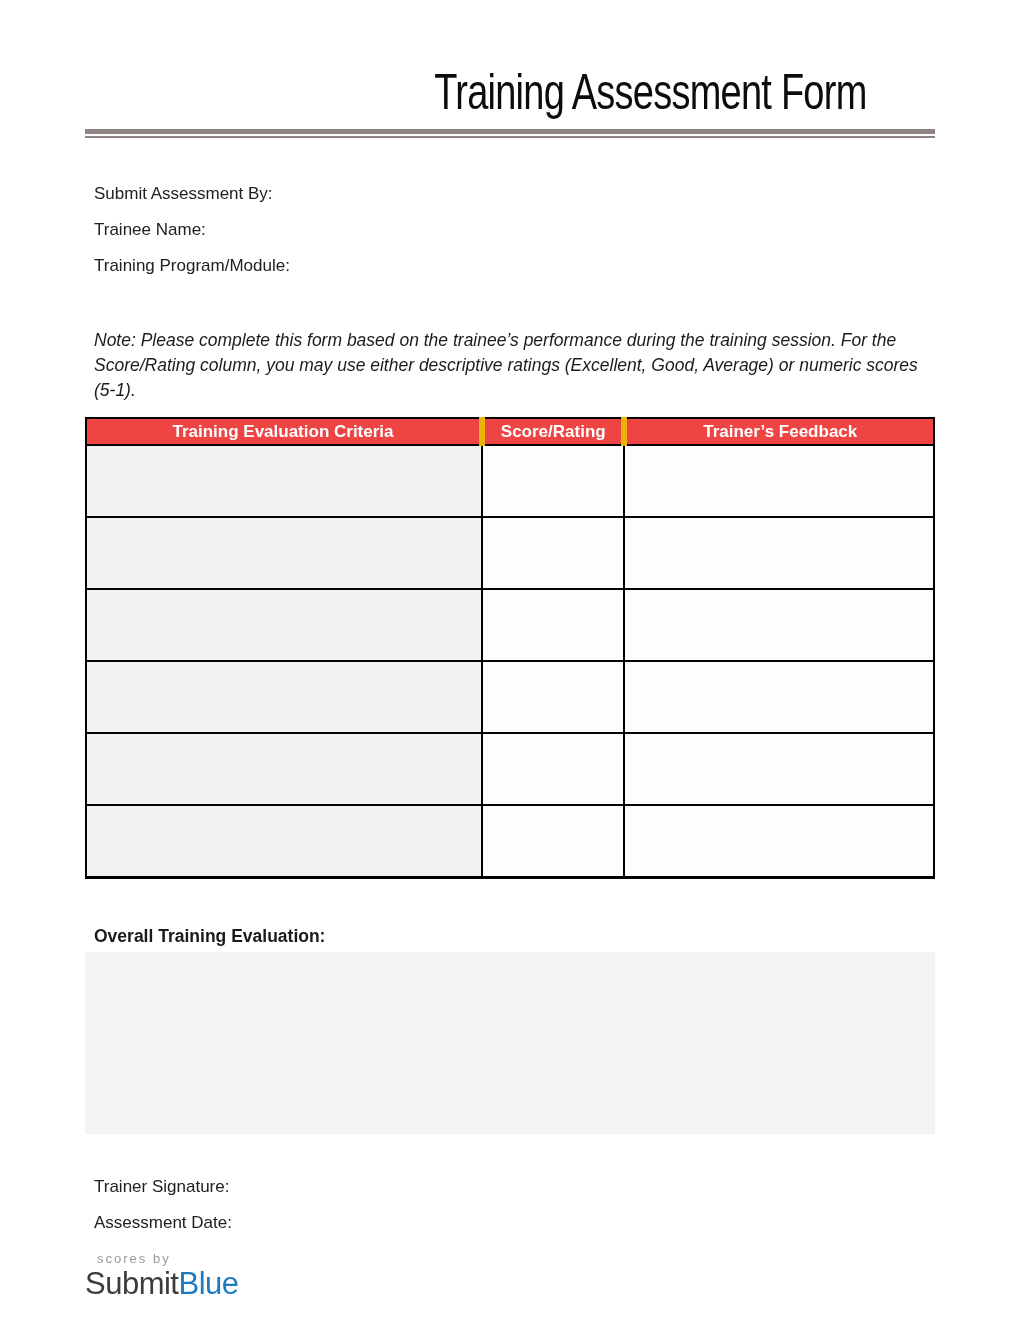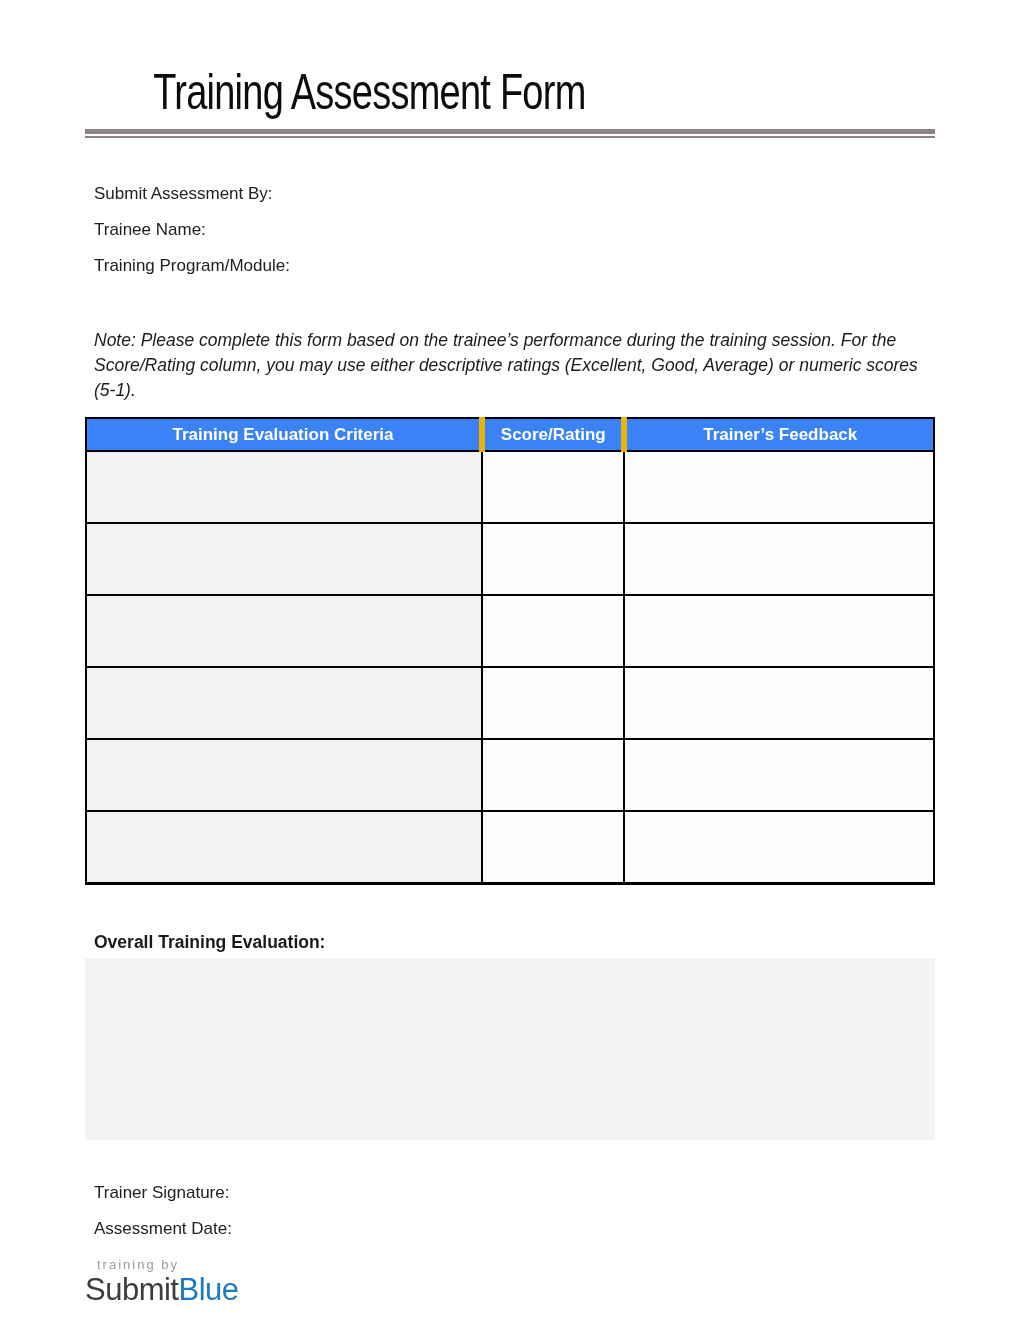--- a/index.html
+++ b/index.html
@@ -6,21 +6,21 @@
   html, body { margin: 0; padding: 0; }
   body {
     width: 1020px; height: 1320px;
     background: #ffffff;
     font-family: "Liberation Sans", sans-serif;
     color: #212121;
   }
   .page { width: 1020px; height: 1320px; padding: 0 85px; overflow: hidden; }
 
   
-  .title-wrap { margin-top: 62px; text-align: left; line-height: 60px; height: 62px; }
+  .title-wrap { margin-top: 62px; text-align: right; line-height: 60px; height: 62px; }
   .title {
     display: inline-block;
     font-size: 50px; font-weight: 400; color: #0c0c0c;
     transform: scaleX(0.76); transform-origin: center;
     white-space: nowrap; letter-spacing: -1px;
   }
   .divider { margin-top: 5px; }
   .divider .thick { height: 5px; background: #8d8383; }
   .divider .gap { height: 2px; background: #ffffff; }
   .divider .thin { height: 2px; background: #8d8383; }
@@ -41,23 +41,23 @@
     width: 850px;
     border-collapse: collapse;
     table-layout: fixed;
     border: 2px solid #000;
     border-bottom-width: 3px;
   }
   col.col-criteria { width: 46.7%; }
   col.col-score    { width: 16.8%; }
   col.col-feedback { width: 36.5%; }
   table.eval th {
-    background: #3b82f6; color: #ffffff;
+    background: #ef4444; color: #ffffff;
     font-size: 17px; font-weight: 700;
-    height: 33px; text-align: center; vertical-align: middle;
+    height: 27px; text-align: center; vertical-align: middle;
     border-bottom: 2px solid #000;
     padding: 0 4px;
   }
   table.eval th + th { border-left: 6px solid #eab308; }
   table.eval td {
     border: 2px solid #000;
     height: 72px;
     background: #fdfdfd;
     padding: 4px 6px;
     vertical-align: top;
@@ -160,20 +160,20 @@
 
   <div class="overall-label">Overall Training Evaluation:</div>
   <div class="overall-box"></div>
 
   <div class="footer">
     <div class="footer-labels">
       <div class="field-label">Trainer Signature:</div>
       <div class="field-label">Assessment Date:</div>
     </div>
     <div class="brand">
-      <div class="powered-by">training by</div>
+      <div class="powered-by">scores by</div>
       <div class="brand-name">
         <span class="brand-general">Submit</span><span class="brand-blue">Blue</span>
       </div>
     </div>
   </div>
 
 </div>
 
 </body></html>

